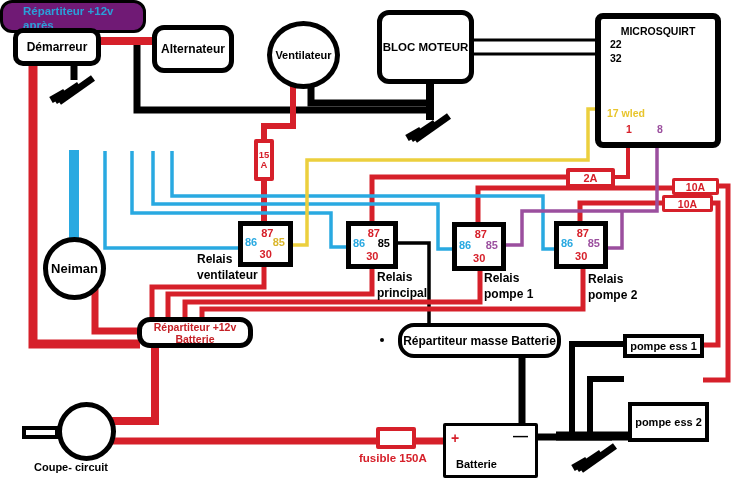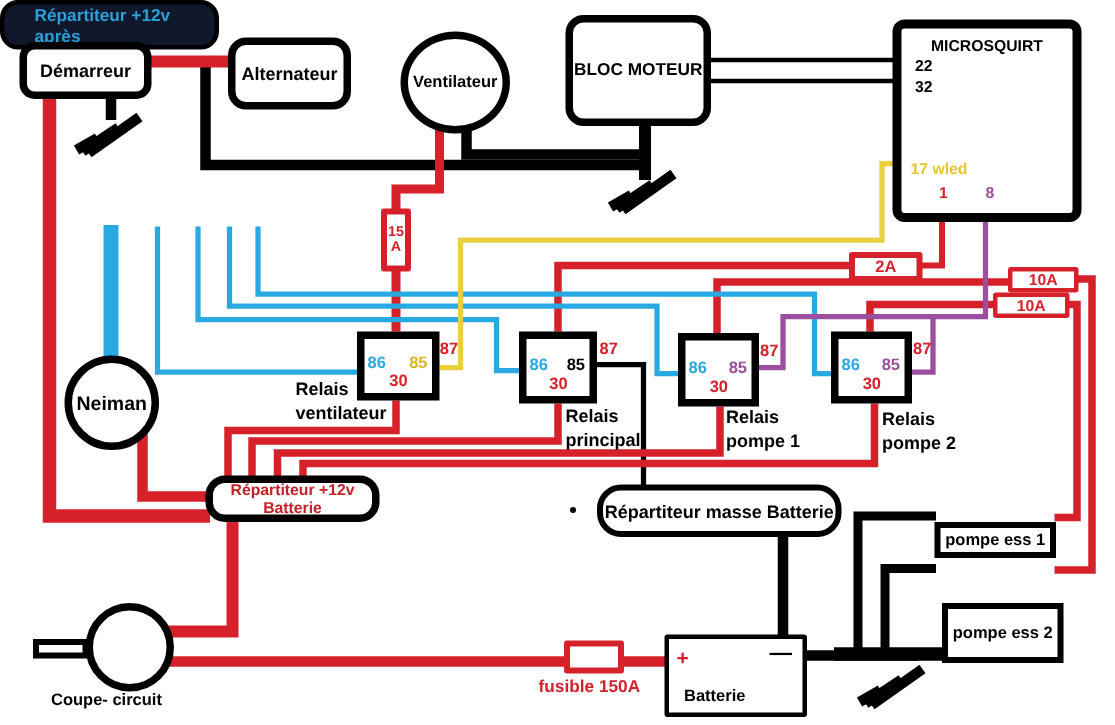--- a/index.html
+++ b/index.html
@@ -7,54 +7,54 @@
           font-family:"Liberation Sans",sans-serif;}
   svg#wires{position:absolute;left:0;top:0;z-index:1;pointer-events:none;}
   .box{position:absolute;background:#fff;border:5px solid #000;border-radius:12px;
        box-sizing:border-box;display:flex;align-items:center;justify-content:center;
        font-weight:bold;color:#000;z-index:2;text-align:center;}
   .circle{border-radius:50%;}
   .lbl{position:absolute;font-weight:bold;color:#000;z-index:3;white-space:nowrap;}
   .relay{position:absolute;background:#fff;border:5px solid #000;box-sizing:border-box;
          z-index:2;font-weight:bold;font-size:11px;}
   .relay .pin{position:absolute;line-height:1;}
-  .p87{top:2px;left:50%;transform:translateX(-35%);color:#d6202a;margin-left:32px;}
+  .p87{top:2px;left:50%;transform:translateX(-35%);color:#d6202a;}
   .p86{left:2px;top:50%;transform:translateY(-60%);color:#29a9e1;}
   .p85{right:3px;top:50%;transform:translateY(-60%);}
   .p30{bottom:2px;left:45%;transform:translateX(-30%);color:#d6202a;}
   .c-yellow{color:#d9b62c;} .c-black{color:#000;} .c-purple{color:#9b4f9e;}
   .rlbl{position:absolute;font-weight:bold;font-size:12px;line-height:1.3;color:#000;z-index:3;}
   .fuse{position:absolute;background:#fff;border:4px solid #d6202a;box-sizing:border-box;
         color:#d6202a;font-weight:bold;display:flex;align-items:center;justify-content:center;
         z-index:2;border-radius:2px;}
   
   #demarreur{left:13px;top:28px;width:88px;height:38px;font-size:12px;border-radius:10px;}
   #alternateur{left:152px;top:25px;width:82px;height:48px;font-size:12px;}
   #ventilateur{left:267px;top:21px;width:73px;height:68px;font-size:11px;}
   #bloc-moteur{left:377px;top:10px;width:97px;height:74px;font-size:11.5px;}
   #microsquirt{left:595px;top:13px;width:126px;height:135px;border-width:6px;border-radius:8px;}
   #microsquirt .mpin{position:absolute;font-weight:bold;font-size:10.5px;line-height:1;z-index:3;}
   #ms-title{left:0;right:0;top:7px;text-align:center;font-size:11px;}
   #ms-22{left:9px;top:20px;} #ms-23{left:9px;top:34px;}
   #ms-17{left:6px;top:89px;color:#e8c52c;}
   #ms-1{left:25px;top:105px;color:#d6202a;} #ms-8{left:56px;top:105px;color:#9b4f9e;}
   #rep-apres{left:62px;top:121px;width:146px;height:33px;border:3px solid #000;border-radius:12px;
-             background:#0f172a;box-sizing:border-box;z-index:2;color:#2b9fd8;font-weight:bold;
+             background:#701a75;box-sizing:border-box;z-index:2;color:#2b9fd8;font-weight:bold;
              font-size:11.5px;line-height:1.25;padding:1px 0 0 20px;}
   #neiman{left:43px;top:237px;width:63px;height:63px;font-size:13px;text-align:right;}
   #relay1{left:238px;top:221px;width:55px;height:46px;}
   #relay2{left:346px;top:221px;width:52px;height:48px;}
   #relay3{left:452px;top:222px;width:54px;height:49px;}
   #relay4{left:554px;top:221px;width:54px;height:48px;}
   #rlbl1{left:197px;top:252px;} #rlbl2{left:377px;top:270px;}
   #rlbl3{left:484px;top:271px;} #rlbl4{left:588px;top:272px;}
   #rep-batt{left:137px;top:317px;width:116px;height:31px;border-radius:13px;color:#c42127;font-size:10.5px;}
   #rep-masse{left:398px;top:323px;width:163px;height:35px;border-width:4px;border-radius:16px;font-size:12px;}
   #masse-dot{position:absolute;left:380px;top:338px;width:4px;height:4px;background:#000;border-radius:50%;z-index:2;}
-  #pompe1{left:623px;top:348px;width:81px;height:24px;border-width:4px;border-radius:0;font-size:11px;}
+  #pompe1{left:623px;top:334px;width:81px;height:24px;border-width:4px;border-radius:0;font-size:11px;}
   #pompe2{left:628px;top:367px;width:81px;height:40px;border-width:4px;border-radius:0;font-size:11px;margin-top:35px;}
   #coupe{left:57px;top:402px;width:59px;height:59px;}
   #coupe-handle{position:absolute;left:22px;top:426px;width:37px;height:13px;border:4px solid #000;
                 background:#fff;box-sizing:border-box;z-index:2;}
   #coupe-lbl{left:34px;top:461px;font-size:11px;}
   #battery{left:443px;top:423px;width:95px;height:55px;border:3px solid #000;border-radius:2px;
            background:#fff;box-sizing:border-box;position:absolute;z-index:2;font-weight:bold;}
   #batt-plus{position:absolute;left:5px;top:5px;color:#d6202a;font-size:14px;line-height:1;}
   #batt-minus{position:absolute;right:7px;top:2px;color:#000;font-size:15px;line-height:1;}
   #batt-lbl{position:absolute;left:10px;bottom:5px;font-size:11px;}

